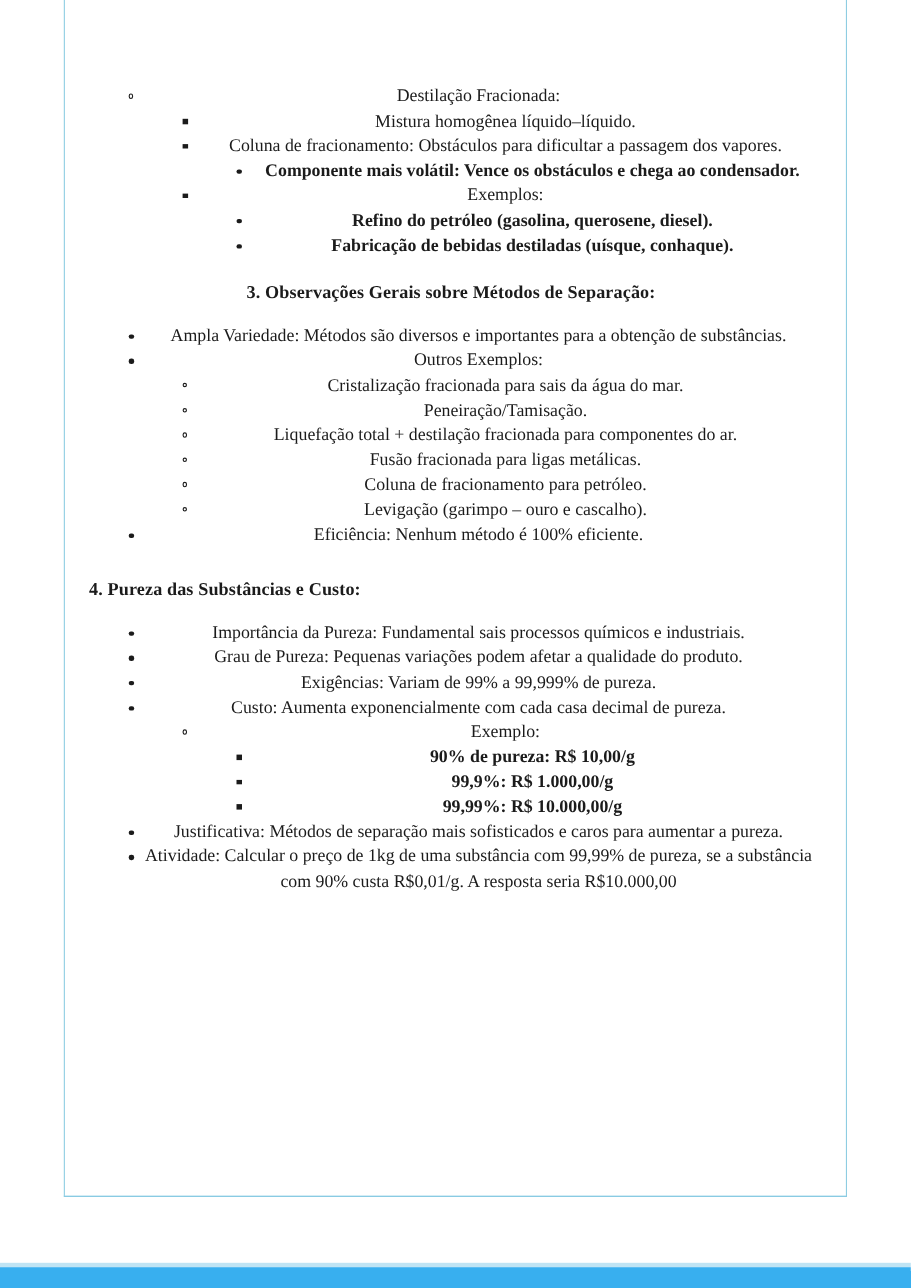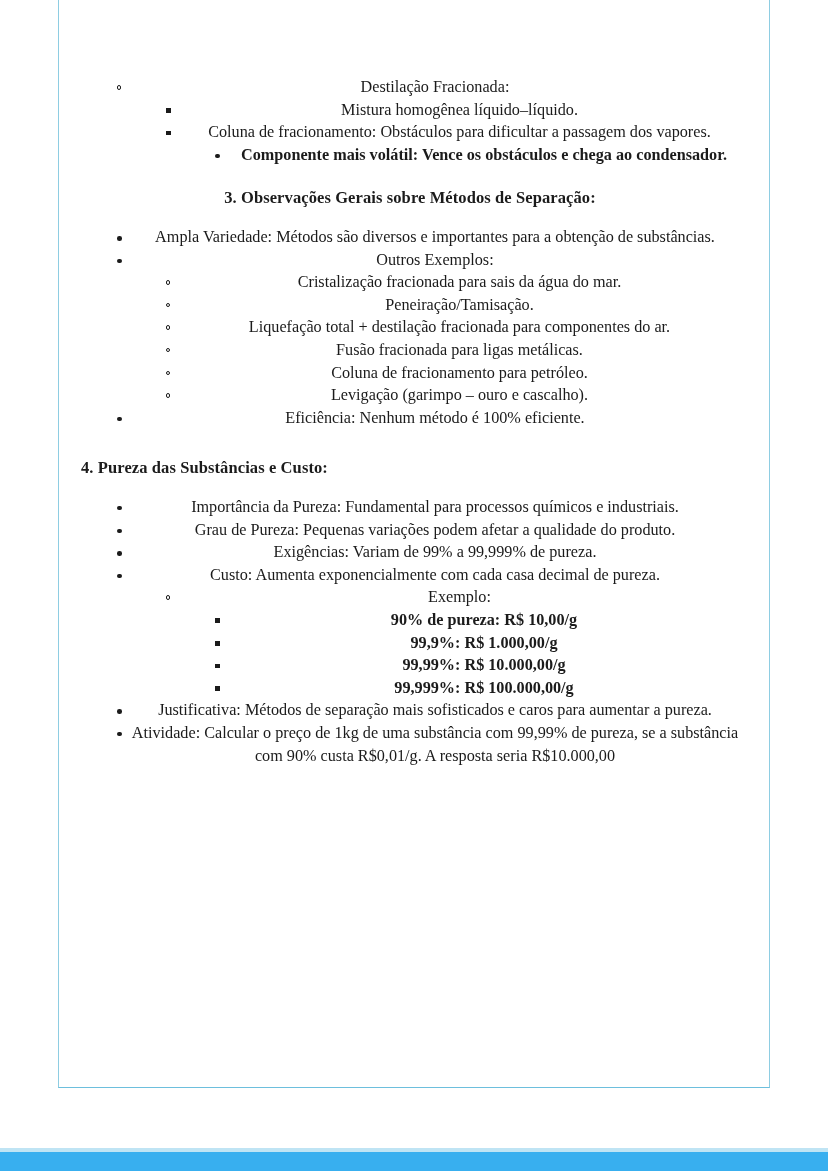--- a/index.html
+++ b/index.html
@@ -150,20 +150,34 @@
           <li class="lvl2">
             <span class="mk mk-square"></span>
             <span class="txt">Coluna de fracionamento: Obstáculos para dificultar a passagem dos vapores.</span>
             <ul>
               <li class="lvl3">
                 <span class="mk mk-disc"></span>
                 <span class="txt">Componente mais volátil: Vence os obstáculos e chega ao condensador.</span>
               </li>
             </ul>
           </li>
+          <li class="lvl2">
+            <span class="mk mk-square"></span>
+            <span class="txt">Exemplos:</span>
+            <ul>
+              <li class="lvl3">
+                <span class="mk mk-disc"></span>
+                <span class="txt">Refino do petróleo (gasolina, querosene, diesel).</span>
+              </li>
+              <li class="lvl3">
+                <span class="mk mk-disc"></span>
+                <span class="txt">Fabricação de bebidas destiladas (uísque, conhaque).</span>
+              </li>
+            </ul>
+          </li>
         </ul>
       </li>
     </ul>
 
     <p class="section-heading heading-3">3. Observações Gerais sobre Métodos de Separação:</p>
 
     <ul class="list-after-heading">
       <li class="lvl1">
         <span class="mk mk-disc"></span>
         <span class="txt">Ampla Variedade: Métodos são diversos e importantes para a obtenção de substâncias.</span>
@@ -202,21 +216,21 @@
         <span class="mk mk-disc"></span>
         <span class="txt">Eficiência: Nenhum método é 100% eficiente.</span>
       </li>
     </ul>
 
     <p class="section-heading heading-4">4. Pureza das Substâncias e Custo:</p>
 
     <ul class="list-after-heading">
       <li class="lvl1">
         <span class="mk mk-disc"></span>
-        <span class="txt">Importância da Pureza: Fundamental para processos químicos e industriais.</span>
+        <span class="txt">Importância da Pureza: Fundamental sais processos químicos e industriais.</span>
       </li>
       <li class="lvl1">
         <span class="mk mk-disc"></span>
         <span class="txt">Grau de Pureza: Pequenas variações podem afetar a qualidade do produto.</span>
       </li>
       <li class="lvl1">
         <span class="mk mk-disc"></span>
         <span class="txt">Exigências: Variam de 99% a 99,999% de pureza.</span>
       </li>
       <li class="lvl1">
@@ -232,24 +246,20 @@
                 <span class="txt">90% de pureza: R$ 10,00/g</span>
               </li>
               <li class="lvl3">
                 <span class="mk mk-square"></span>
                 <span class="txt">99,9%: R$ 1.000,00/g</span>
               </li>
               <li class="lvl3">
                 <span class="mk mk-square"></span>
                 <span class="txt">99,99%: R$ 10.000,00/g</span>
               </li>
-              <li class="lvl3">
-                <span class="mk mk-square"></span>
-                <span class="txt">99,999%: R$ 100.000,00/g</span>
-              </li>
             </ul>
           </li>
         </ul>
       </li>
       <li class="lvl1">
         <span class="mk mk-disc"></span>
         <span class="txt">Justificativa: Métodos de separação mais sofisticados e caros para aumentar a pureza.</span>
       </li>
       <li class="lvl1">
         <span class="mk mk-disc"></span>

